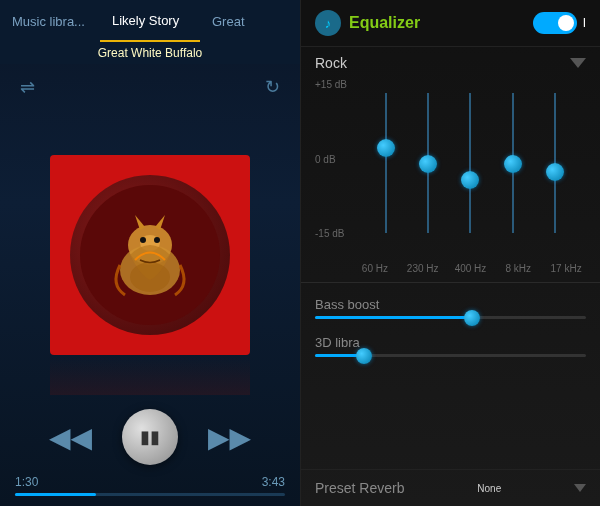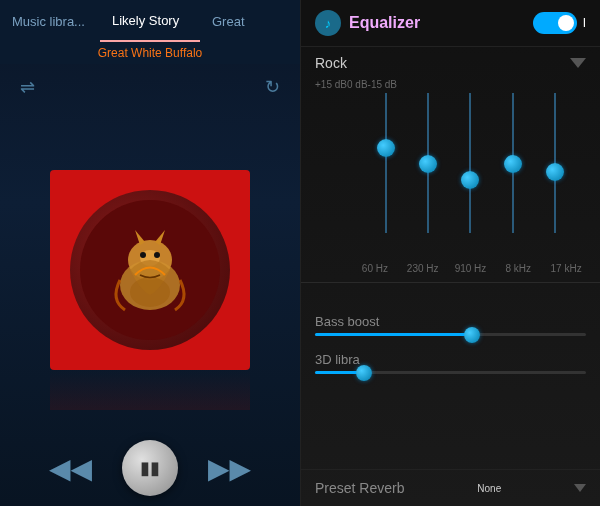--- a/index.html
+++ b/index.html
@@ -35,28 +35,28 @@
       justify-content: flex-start;
       padding: 0 12px;
       font-size: 13px;
       color: #7aa0c0;
       cursor: pointer;
       flex: 1;
     }
 
     .tab-item.active {
       color: #ffffff;
-      border-bottom: 2px solid #fca5a5;
+      border-bottom: 2px solid #eab308;
     }
 
     .subtitle-bar {
       text-align: center;
       padding: 4px 0;
       font-size: 12px;
-      color: #f97316;
+      color: #fef9c3;
       background: #0a1a2e;
     }
 
     .controls-bar {
       display: flex;
       justify-content: space-between;
       align-items: center;
       padding: 8px 20px;
       margin-top: 4px;
     }
@@ -207,21 +207,21 @@
       background: #1a6a8a;
       display: flex;
       align-items: center;
       justify-content: center;
       font-size: 13px;
       color: #00ccff;
     }
 
     .eq-title {
       font-size: 16px;
-      color: #f0abfc;
+      color: #84cc16;
       font-weight: bold;
     }
 
     .eq-toggle {
       display: flex;
       align-items: center;
     }
 
     .toggle-switch {
       width: 44px;
@@ -273,21 +273,21 @@
       padding: 4px 14px 0 14px;
       position: relative;
       height: 180px;
     }
 
     .db-labels {
       position: absolute;
       left: 14px;
       top: 0;
       display: flex;
-      flex-direction: row;
+      flex-direction: column;
       justify-content: space-between;
       height: 160px;
     }
 
     .db-label {
       font-size: 10px;
       color: #666;
     }
 
     .eq-bands {
@@ -350,21 +350,20 @@
       height: 1px;
       background: #2a2a2a;
       margin: 8px 0;
     }
 
     .slider-row {
       padding: 6px 14px;
       display: flex;
       flex-direction: column;
       gap: 16px;
-      margin-top: 17px;
     }
 
     .slider-item {
       display: flex;
       flex-direction: column;
       gap: 4px;
     }
 
     .slider-label {
       font-size: 13px;
@@ -488,20 +487,29 @@
   </div>
 
   <div class="playback-controls">
     <span class="btn-prev">◀◀</span>
     <div class="btn-play">
       <span>▮▮</span>
     </div>
     <span class="btn-next">▶▶</span>
   </div>
 
+  <div class="progress-area">
+    <div class="time-row">
+      <span>1:30</span>
+      <span>3:43</span>
+    </div>
+    <div class="progress-bar-bg">
+      <div class="progress-bar-fill"></div>
+    </div>
+  </div>
 
 </div>
 
 <div class="right-panel" style="position:relative;">
 
 
   <div class="eq-header">
     <div class="eq-header-left">
       <div class="eq-icon">♪</div>
       <span class="eq-title">Equalizer</span>
@@ -551,21 +559,21 @@
       <div class="eq-band">
         <div class="eq-line" style="top:10px; bottom:10px;"></div>
         <div class="eq-knob" style="top:50%;"></div>
       </div>
     </div>
   </div>
 
   <div class="freq-labels">
     <span class="freq-label">60 Hz</span>
     <span class="freq-label">230 Hz</span>
-    <span class="freq-label">910 Hz</span>
+    <span class="freq-label">400 Hz</span>
     <span class="freq-label">8 kHz</span>
     <span class="freq-label">17 kHz</span>
   </div>
 
   <div class="divider-line"></div>
 
   <div class="slider-row">
     <div class="slider-item">
       <span class="slider-label">Bass boost</span>
       <div class="slider-track">

